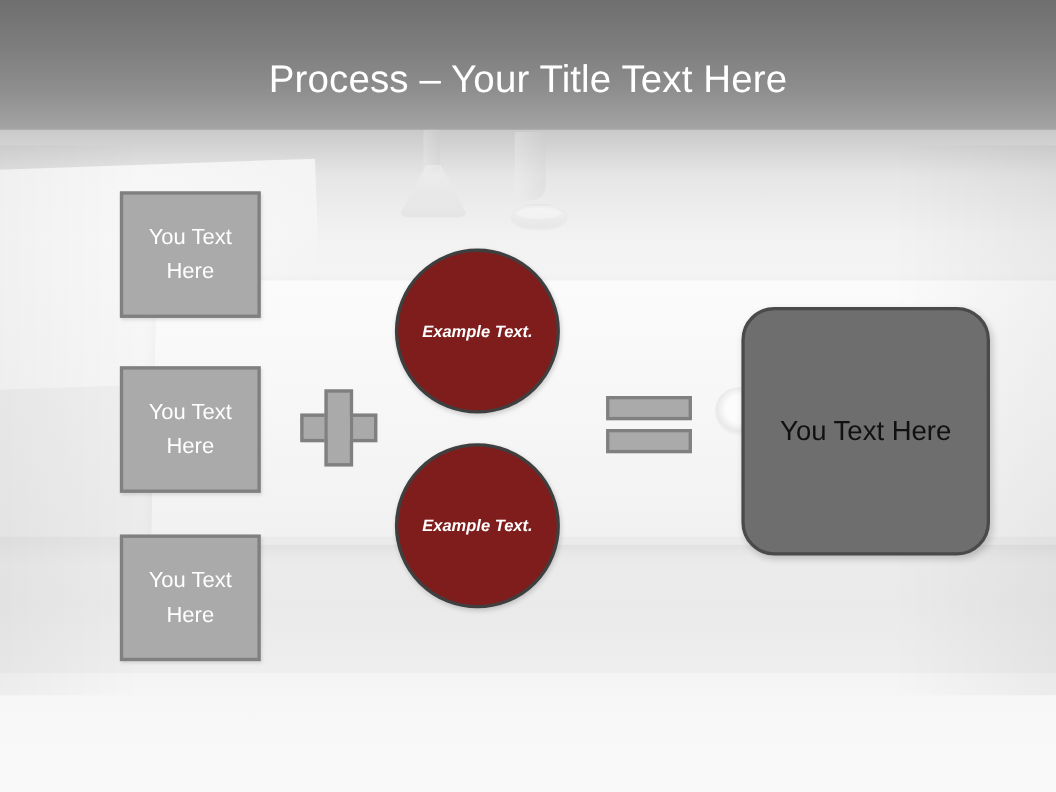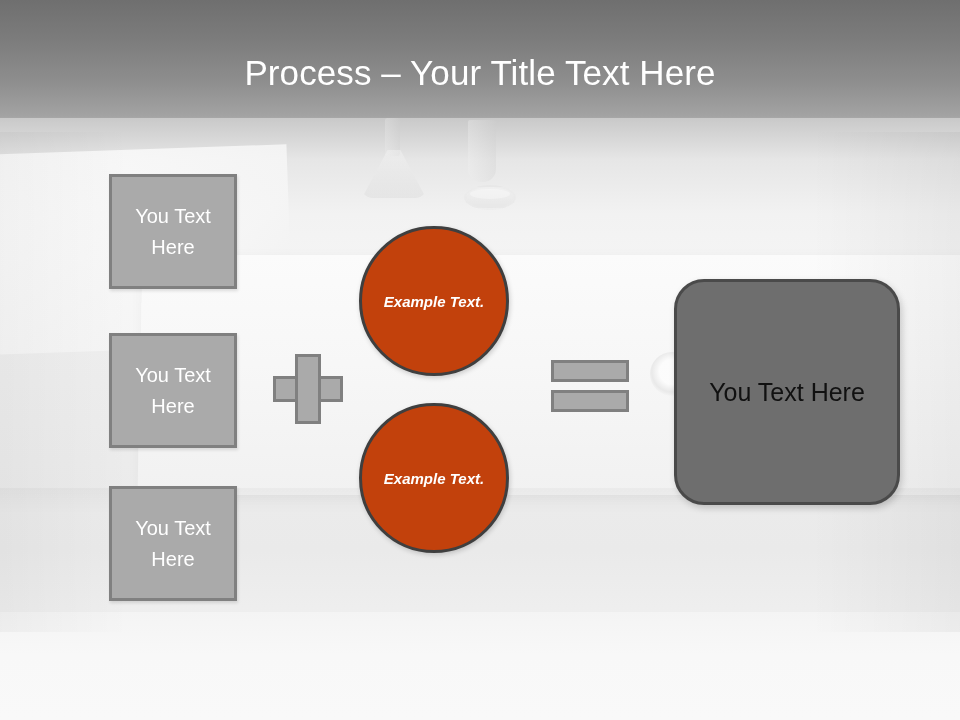--- a/index.html
+++ b/index.html
@@ -143,21 +143,21 @@
   .plus .inner {
     position:absolute; left:25px; top:25px; width:20px; height:20px;
     background:#aaaaaa;
   }
 
   
   .circle {
     position:absolute;
     width:150px; height:150px;
     border-radius:50%;
-    background:#c2410c;
+    background:#7f1d1d;
     border:3px solid #3f3f3f;
     display:flex; align-items:center; justify-content:center;
     color:#ffffff;
     font-size:15px;
     font-weight:bold;
     font-style:italic;
     line-height:25px;
     text-align:center;
     box-shadow:1px 2px 5px rgba(0,0,0,0.18);
   }

